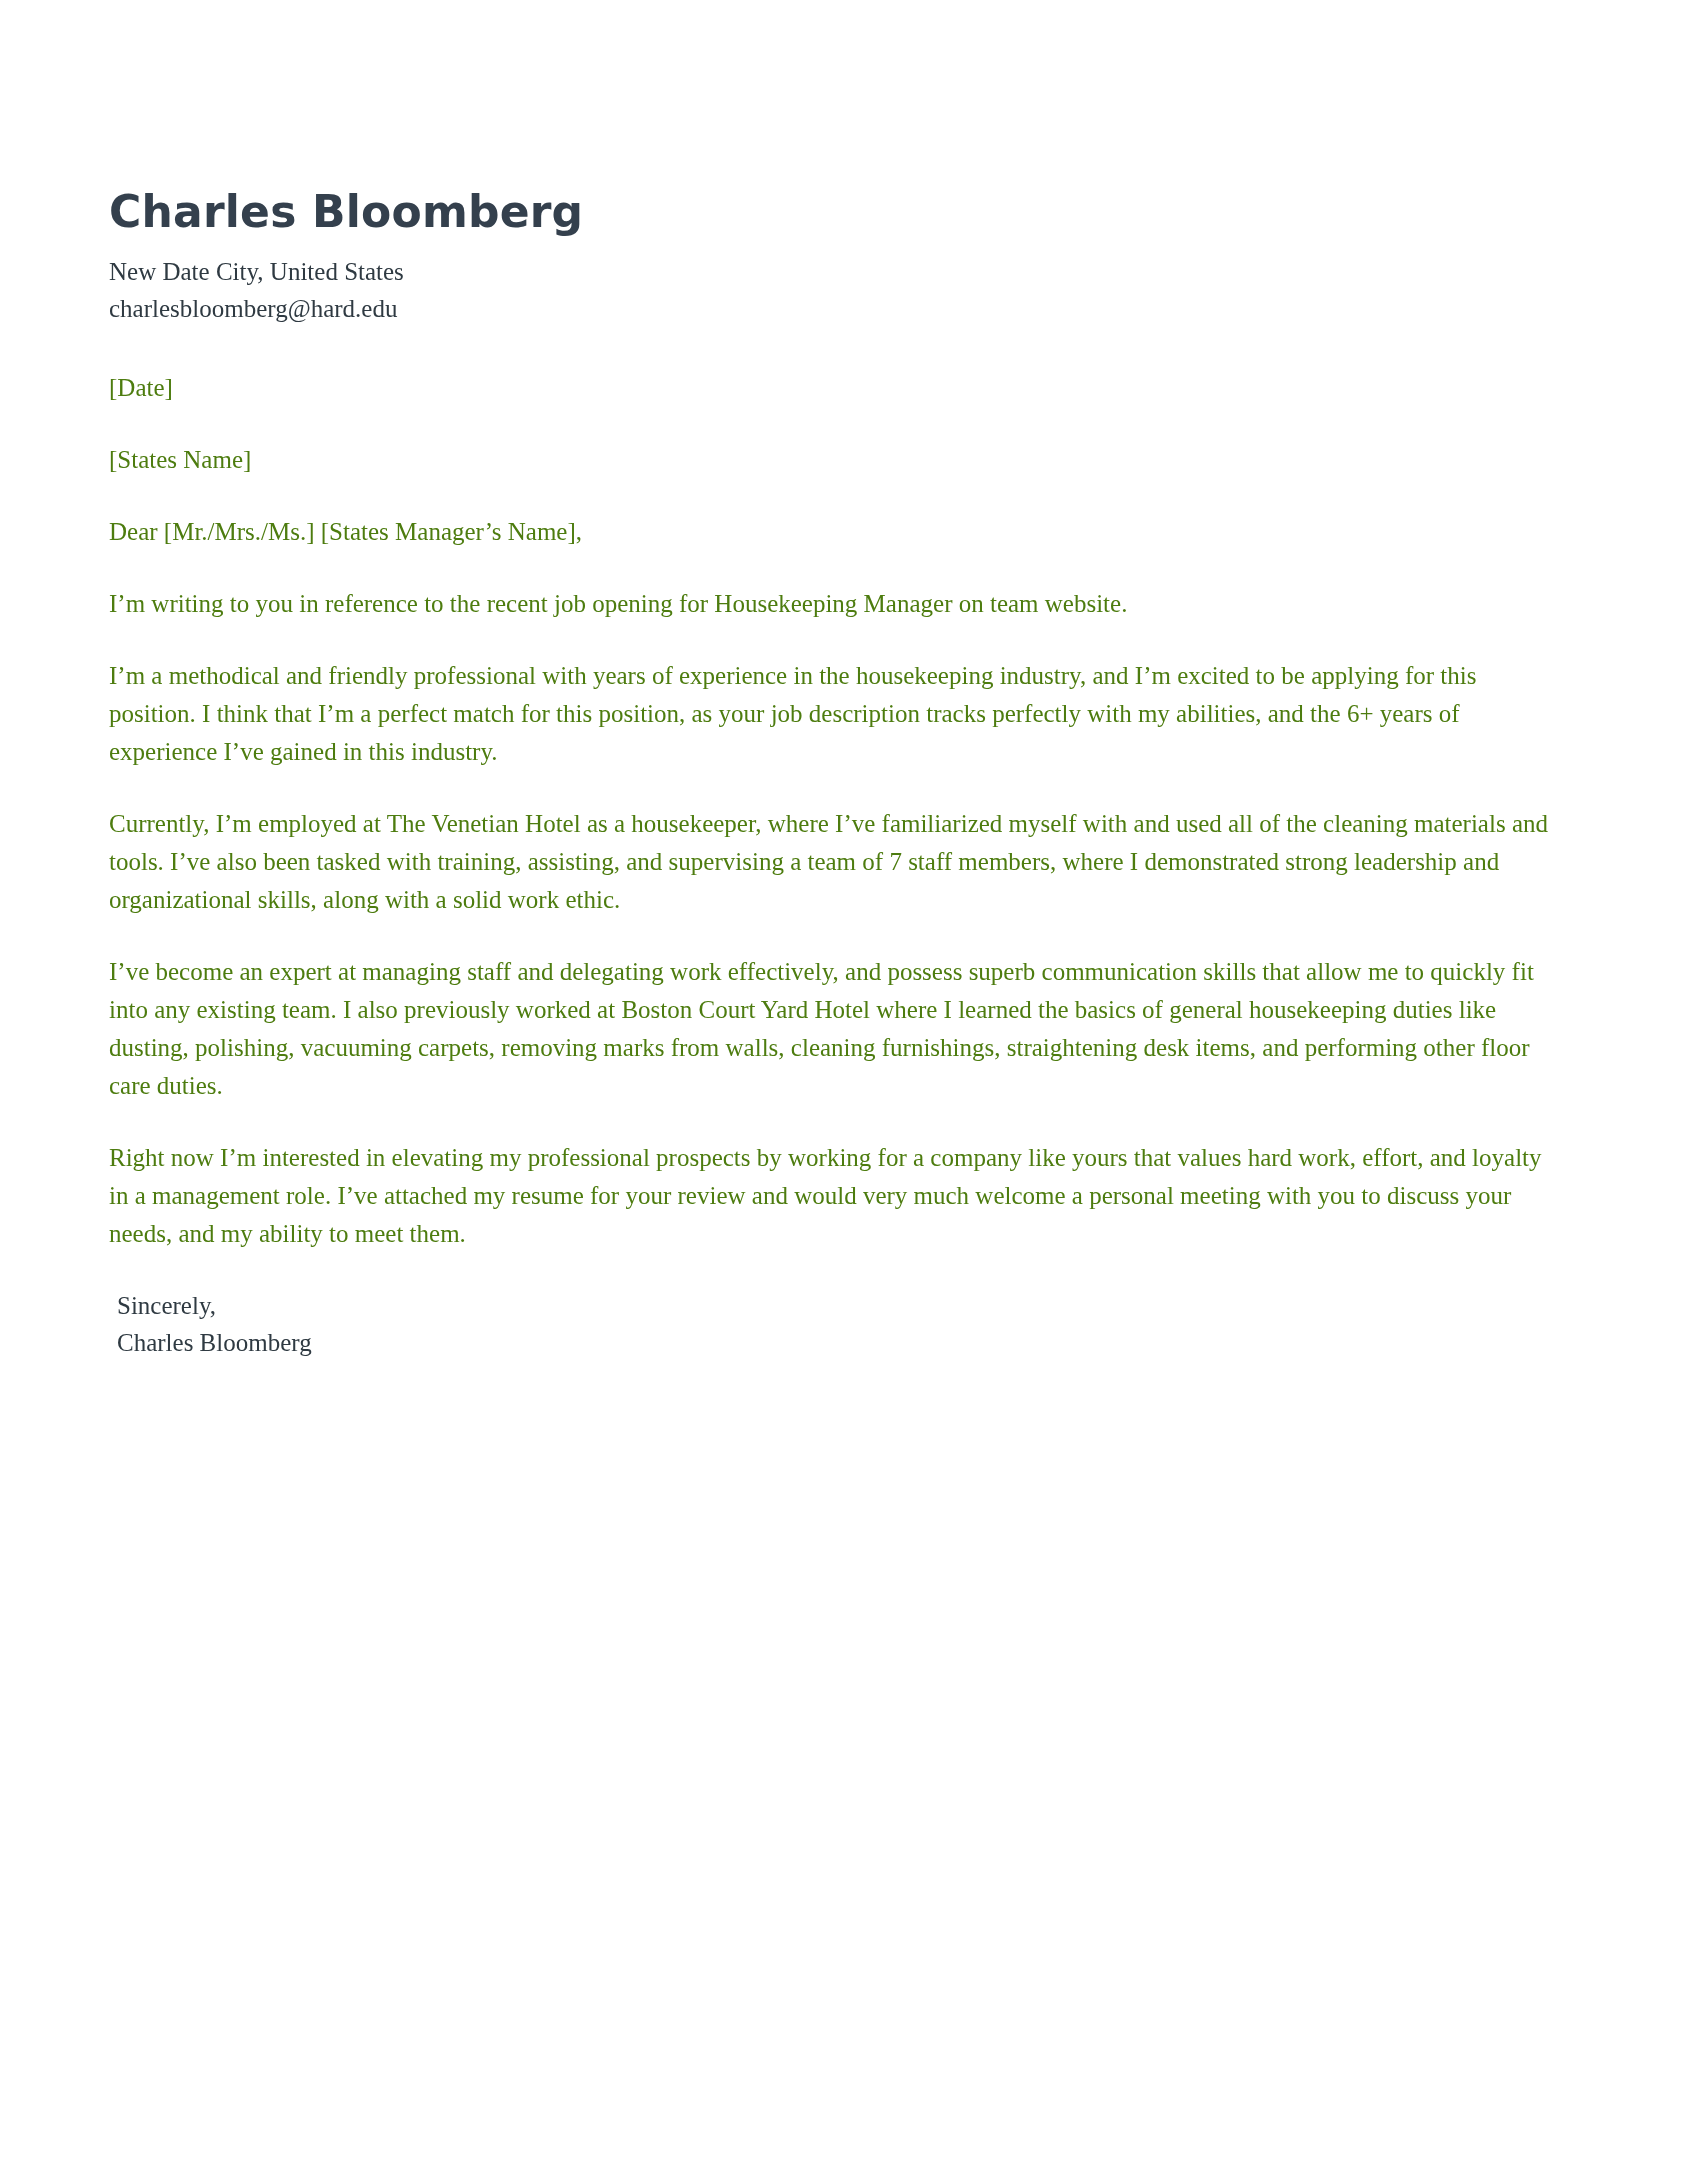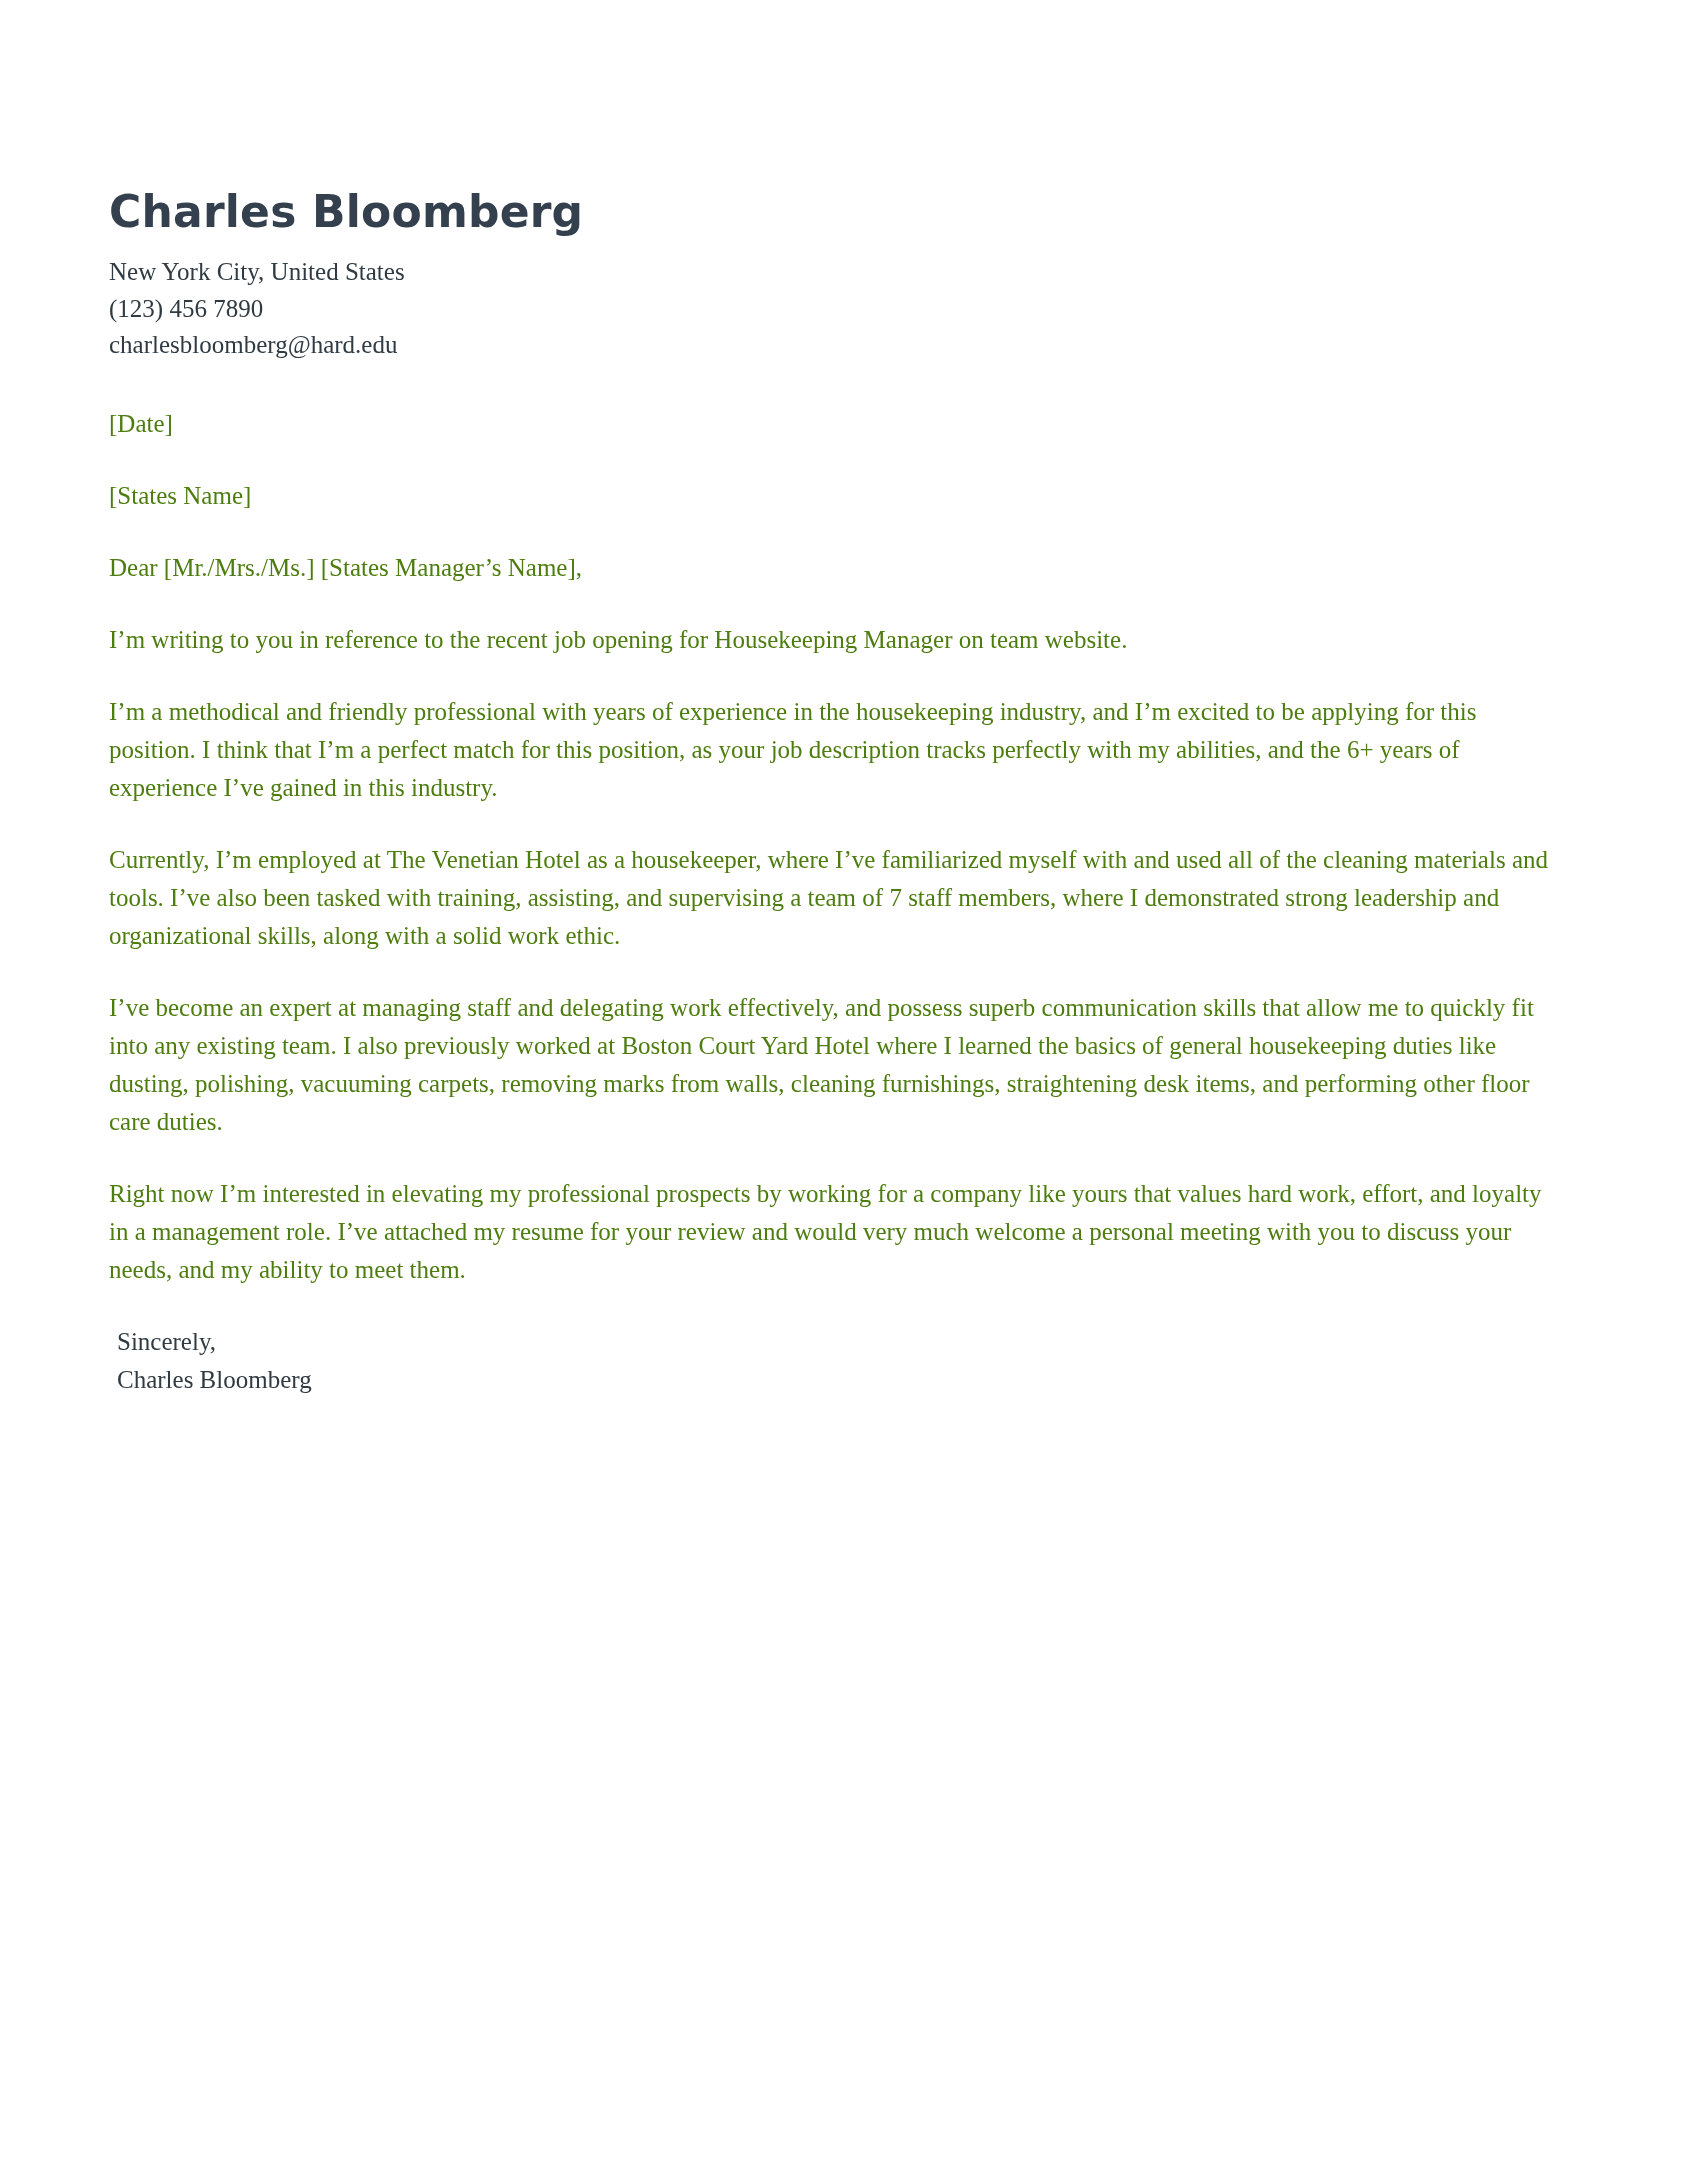--- a/index.html
+++ b/index.html
@@ -62,22 +62,21 @@
 </style>
 </head>
 <body>
 
 <div class="page">
   <div class="letter">
 
     <h1 class="name-heading">Charles Bloomberg</h1>
 
     <div class="contact-block">
-      <div class="contact-line">New York City, United States</div>
-      <div class="contact-line">(123) 456 7890</div>
+      <div class="contact-line">New Date City, United States</div>
       <div class="contact-line">charlesbloomberg@hard.edu</div>
     </div>
 
     <p class="para">[Date]</p>
 
     <p class="para">[States Name]</p>
 
     <p class="para">Dear [Mr./Mrs./Ms.] [States Manager’s Name],</p>
 
     <p class="para">I’m writing to you in reference to the recent job opening for Housekeeping Manager on team website.</p>

